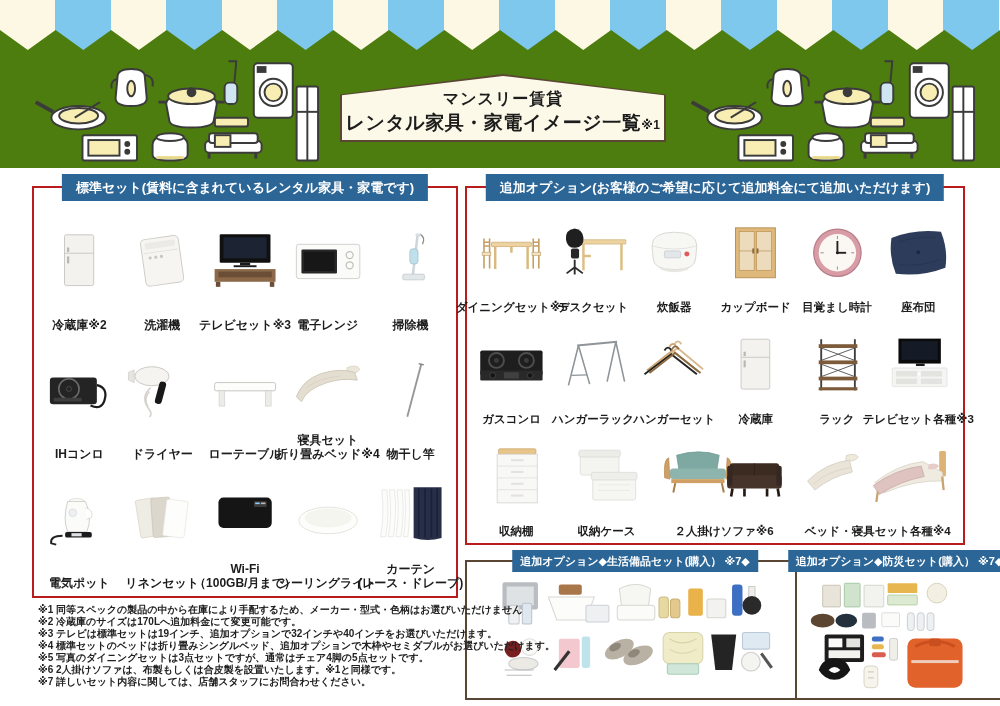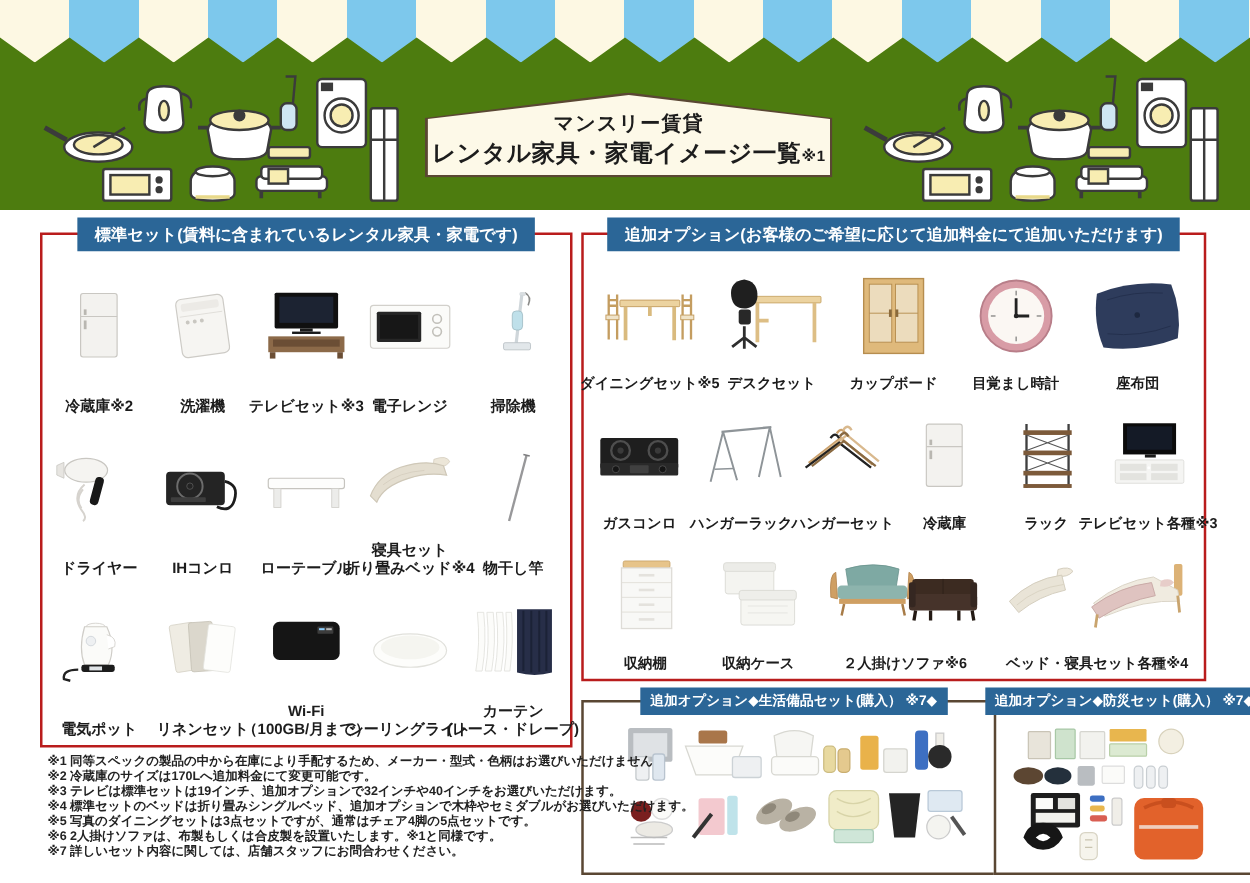--- a/index.html
+++ b/index.html
@@ -214,39 +214,39 @@
                 <rect x="47" y="66" width="34" height="9" rx="2" fill="#e2e7ea" stroke="#b5bcc1"></rect>
               </svg>
             </div>
             <div class="item-label">掃除機</div>
           </div>
         </div>
         <div class="prow">
           <div class="item">
             <div class="item-img">
               <svg viewBox="0 0 120 90" preserveAspectRatio="xMidYMid meet">
-                <path d="M16 12 l-9 4 v12 l9 4 Z" fill="#e7e5e1" stroke="#c9c7c2"></path>
-                <ellipse cx="44" cy="22" rx="27" ry="15" fill="#f5f4f1" stroke="#c9c7c2" stroke-width="1.5"></ellipse>
-                <rect x="52" y="30" width="11" height="36" rx="5" fill="#191919" transform="rotate(15 57 48)"></rect>
-                <path d="M42 40 q-16 14 -4 32 q8 10 2 14 M40 46 q-10 12 -2 24" stroke="#d6d3ce" stroke-width="2.5" fill="none"></path>
-              </svg>
-            </div>
-            <div class="item-label">ドライヤー</div>
-          </div>
-          <div class="item">
-            <div class="item-img">
-              <svg viewBox="0 0 120 90" preserveAspectRatio="xMidYMid meet">
                 <rect x="14" y="24" width="74" height="42" rx="5" fill="#242424"></rect>
                 <circle cx="44" cy="42" r="16" fill="none" stroke="#6c6c6c" stroke-width="2.5"></circle>
                 <circle cx="44" cy="42" r="4" fill="none" stroke="#5a5a5a"></circle>
                 <rect x="20" y="56" width="44" height="6" rx="1" fill="#3e3e3e"></rect>
                 <path d="M88 36 q18 4 12 24 q-5 16 -22 8" stroke="#1c1c1c" stroke-width="3.5" fill="none"></path>
               </svg>
             </div>
             <div class="item-label">IHコンロ</div>
+          </div>
+          <div class="item">
+            <div class="item-img">
+              <svg viewBox="0 0 120 90" preserveAspectRatio="xMidYMid meet">
+                <path d="M16 12 l-9 4 v12 l9 4 Z" fill="#e7e5e1" stroke="#c9c7c2"></path>
+                <ellipse cx="44" cy="22" rx="27" ry="15" fill="#f5f4f1" stroke="#c9c7c2" stroke-width="1.5"></ellipse>
+                <rect x="52" y="30" width="11" height="36" rx="5" fill="#191919" transform="rotate(15 57 48)"></rect>
+                <path d="M42 40 q-16 14 -4 32 q8 10 2 14 M40 46 q-10 12 -2 24" stroke="#d6d3ce" stroke-width="2.5" fill="none"></path>
+              </svg>
+            </div>
+            <div class="item-label">ドライヤー</div>
           </div>
           <div class="item">
             <div class="item-img">
               <svg viewBox="0 0 120 90" preserveAspectRatio="xMidYMid meet">
                 <rect x="12" y="32" width="96" height="13" rx="3" fill="#fdfdfc" stroke="#c6c4bf" stroke-width="1.5"></rect>
                 <rect x="19" y="45" width="9" height="24" fill="#ececea" stroke="#cfcdc8"></rect>
                 <rect x="92" y="45" width="9" height="24" fill="#ececea" stroke="#cfcdc8"></rect>
               </svg>
             </div>
             <div class="item-label">ローテーブル</div>
@@ -361,20 +361,32 @@
             <div class="item-img">
               <svg viewBox="0 0 120 90" preserveAspectRatio="xMidYMid meet">
                 <rect x="38" y="24" width="74" height="7" rx="1" fill="#ecd3a0" stroke="#c9a86b"></rect>
                 <path d="M44 31 v42 M105 31 v42 M44 50 h12" stroke="#ddbe85" stroke-width="4" fill="none"></path>
                 <path d="M30 6 q-16 2 -14 18 q2 14 16 13 q13 -2 12 -16 q-1 -13 -14 -15 Z" fill="#1f1f1f"></path>
                 <rect x="24" y="38" width="13" height="16" rx="3" fill="#282828"></rect>
                 <path d="M30 56 v12 M30 68 l-13 10 M30 68 l13 10 M30 68 v12" stroke="#2e2e2e" stroke-width="3" fill="none"></path>
               </svg>
             </div>
             <div class="item-label">デスクセット</div>
+          </div>
+          <div class="item">
+            <div class="item-img">
+              <svg viewBox="0 0 120 90" preserveAspectRatio="xMidYMid meet">
+                <path d="M24 34 q0 -22 36 -22 q36 0 36 22 l-2 20 q0 18 -34 18 q-34 0 -34 -18 Z" fill="#f7f7f4" stroke="#d7d5d0" stroke-width="1.5"></path>
+                <path d="M24 34 q36 10 72 0" stroke="#d7d5d0" fill="none"></path>
+                <rect x="44" y="42" width="26" height="11" rx="2" fill="#e3e7ea" stroke="#bcc5cb"></rect>
+                <circle cx="80" cy="47" r="4" fill="#e2595c"></circle>
+                <path d="M38 70 q22 8 44 0" stroke="#e8e6e1" stroke-width="4" fill="none"></path>
+              </svg>
+            </div>
+            <div class="item-label">炊飯器</div>
           </div>
           <div class="item">
             <div class="item-img">
               <svg viewBox="0 0 120 90" preserveAspectRatio="xMidYMid meet">
                 <rect x="28" y="5" width="64" height="80" fill="#dfb97b" stroke="#b68d4f" stroke-width="1.5"></rect>
                 <rect x="34" y="11" width="24" height="62" fill="#ecdcbd" stroke="#b68d4f"></rect>
                 <rect x="62" y="11" width="24" height="62" fill="#ecdcbd" stroke="#b68d4f"></rect>
                 <line x1="34" y1="42" x2="58" y2="42" stroke="#b68d4f"></line>
                 <line x1="62" y1="42" x2="86" y2="42" stroke="#b68d4f"></line>
                 <rect x="55" y="38" width="3" height="8" fill="#8a6a3c"></rect>

